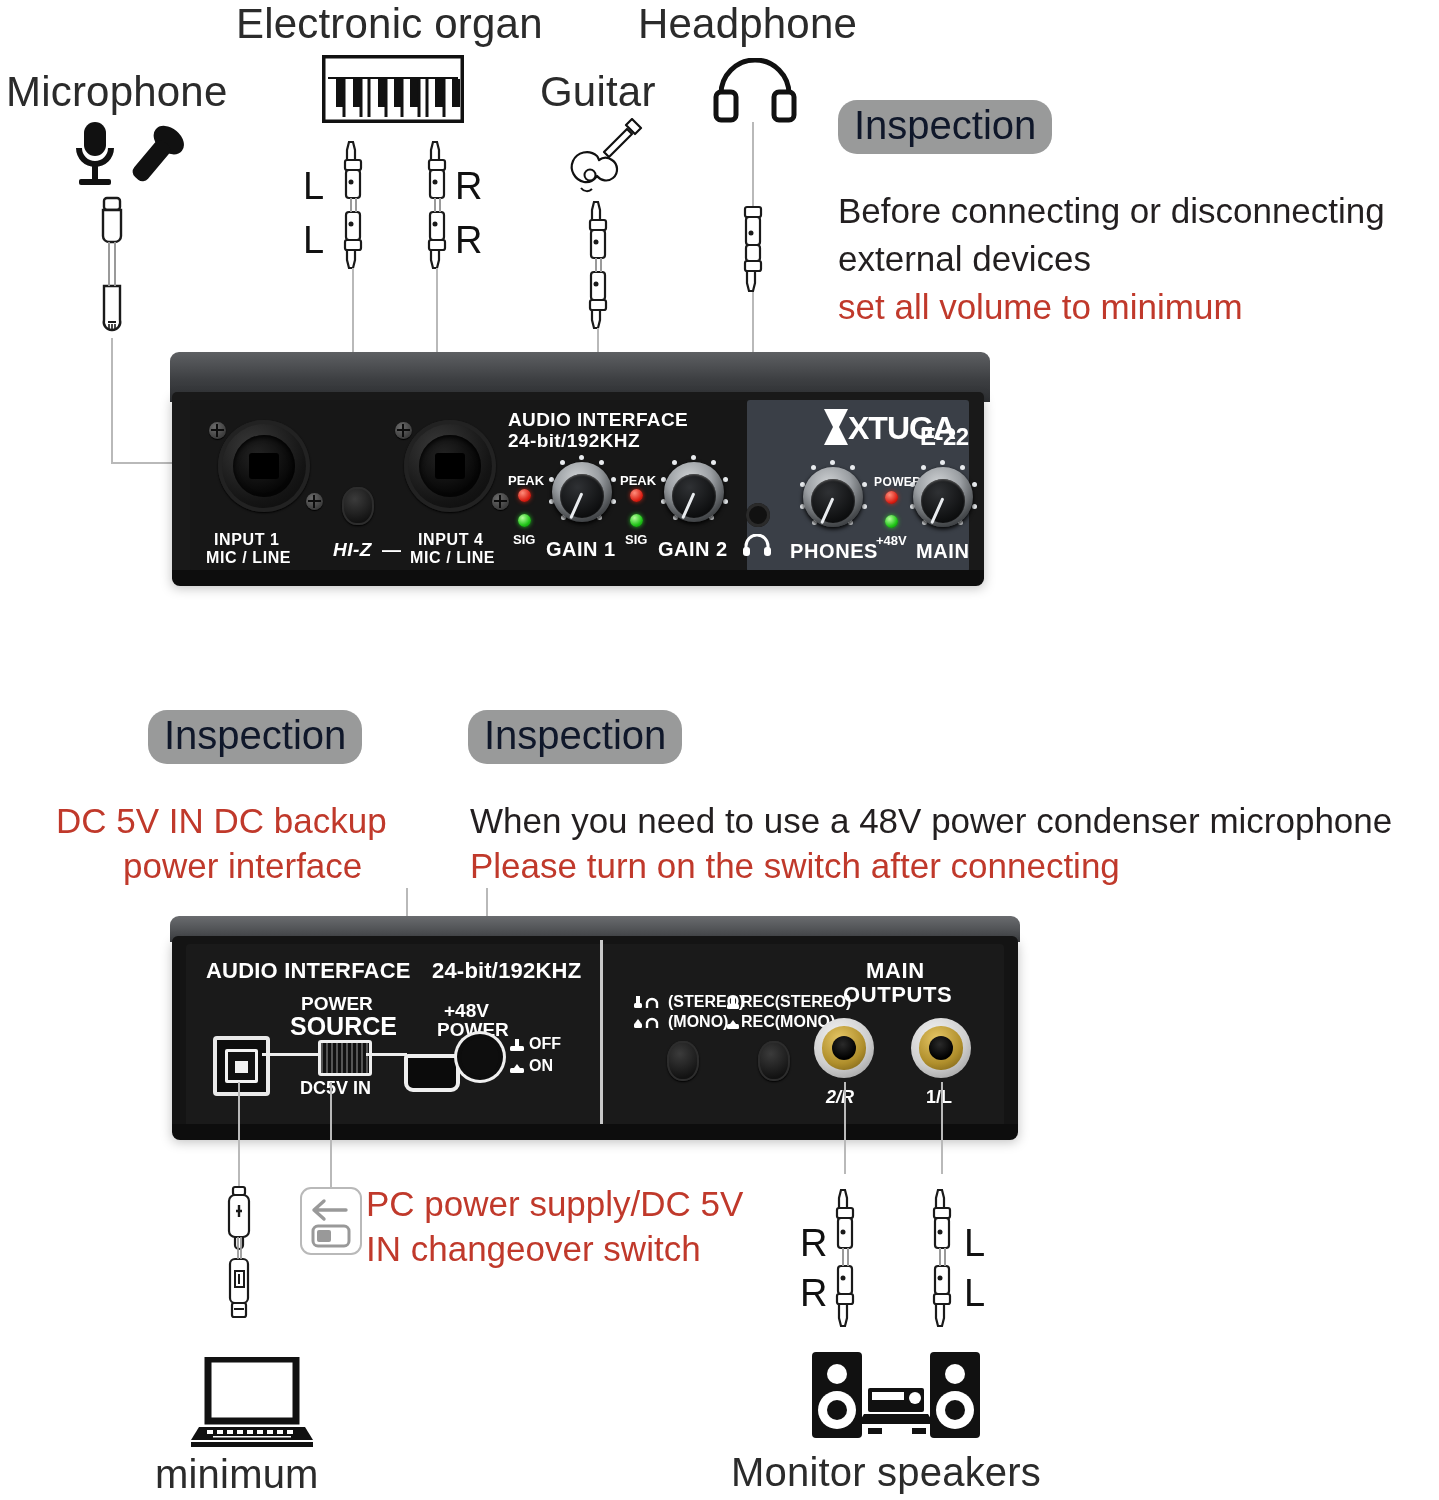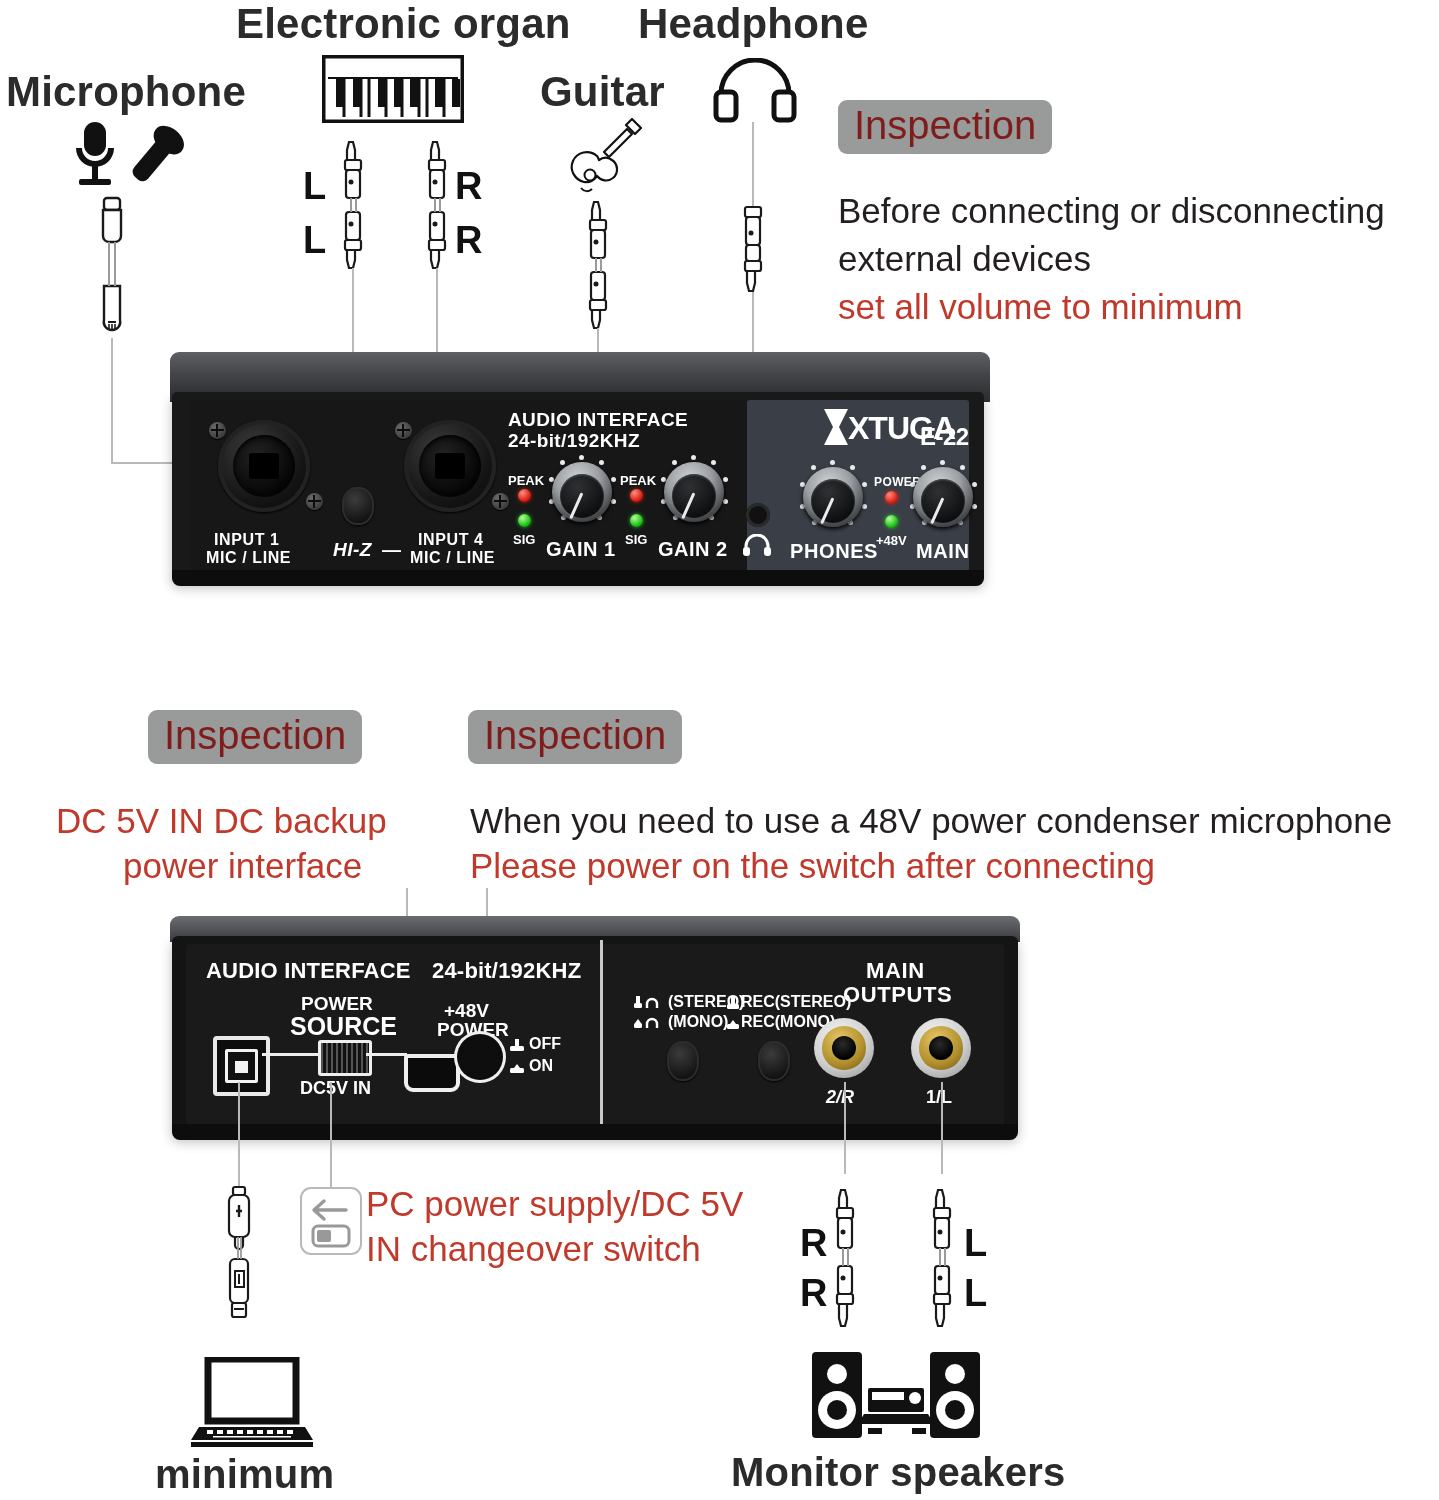--- a/index.html
+++ b/index.html
@@ -1,20 +1,20 @@
 <!DOCTYPE html>
 <html><head>
 <meta charset="utf-8">
 <style>
   html,body{margin:0;padding:0;background:#fff;}
   body{width:1439px;height:1500px;position:relative;overflow:hidden;
        font-family:"Liberation Sans",sans-serif;color:#231f20;}
   .abs{position:absolute;}
-  .lbl{font-weight:700;letter-spacing:.2px;color:#2b2b2b;white-space:nowrap;}
-  .ins-badge{background:#999a9a;border-radius:9px;color:#7f1d1d;
+  .lbl{font-weight:400;letter-spacing:.2px;color:#2b2b2b;white-space:nowrap;}
+  .ins-badge{background:#999a9a;border-radius:19px;color:#0f172a;
        padding:4px 16px 8px 16px;font-size:40px;font-weight:300;line-height:1.05;
        display:inline-block;white-space:nowrap;}
   .red{color:#c0392b;}
   .note{font-size:35px;font-weight:300;line-height:1.18;white-space:nowrap;}
   .lead{background:#b9b9b9;position:absolute;}
   .lead.v{width:2px;}
   .lead.h{height:2px;}
   .cable{position:absolute;width:2px;background:#b9b9b9;}
 
   
@@ -365,21 +365,21 @@
 <div class="abs" style="left:148px;top:710px;">
   <span class="ins-badge">Inspection</span>
 </div>
 <div class="abs note red" style="left:56px;top:800px;">DC 5V IN DC backup</div>
 <div class="abs note red" style="left:123px;top:845px;">power interface</div>
 
 <div class="abs" style="left:468px;top:710px;">
   <span class="ins-badge">Inspection</span>
 </div>
 <div class="abs note" style="left:470px;top:800px;">When you need to use a 48V power condenser microphone</div>
-<div class="abs note red" style="left:470px;top:845px;">Please power on the switch after connecting</div>
+<div class="abs note red" style="left:470px;top:845px;">Please turn on the switch after connecting</div>
 
 <div class="lead v" style="left:406px;top:888px;height:118px;"></div>
 <div class="lead v" style="left:486px;top:888px;height:163px;"></div>
 
 <div class="dev" style="left:170px;top:916px;width:850px;height:26px;background:linear-gradient(#6a6c6f,#3a3c3f);border-radius:9px 9px 0 0;"></div>
 <div class="dev" style="left:172px;top:936px;width:846px;height:200px;background:#141414;border-radius:6px;box-shadow:0 6px 12px rgba(0,0,0,.25);"></div>
 <div class="abs" style="left:186px;top:944px;width:818px;height:184px;background:#1a1a1a;border-radius:4px;"></div>
 <div class="abs" style="left:600px;top:940px;width:3px;height:190px;background:#c8c8c8;"></div>
 <div class="abs" style="left:172px;top:1124px;width:846px;height:16px;background:#0d0d0d;border-radius:0 0 8px 8px;"></div>
 

